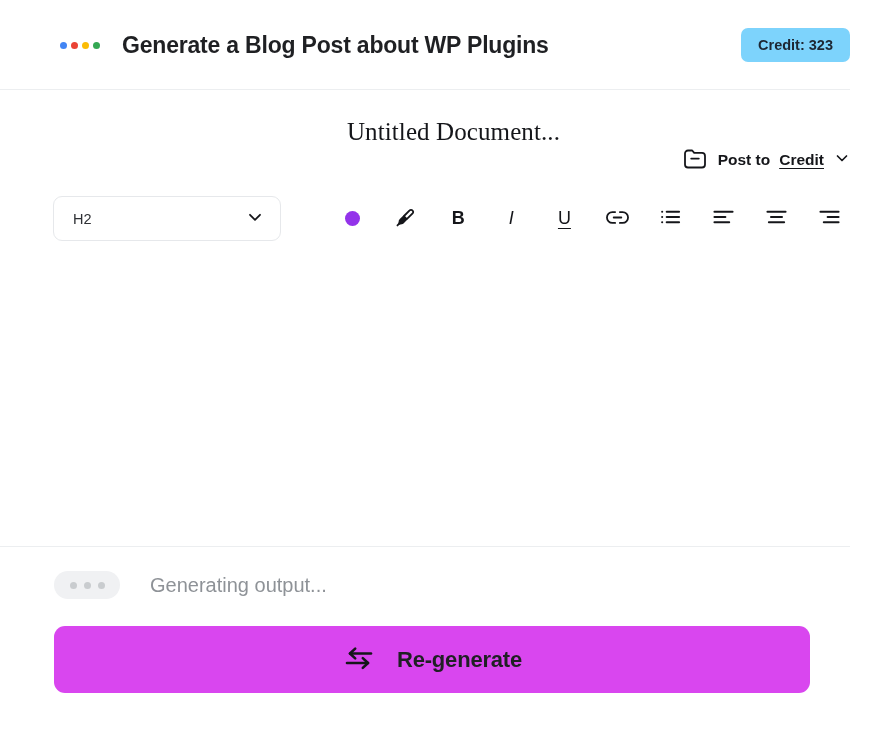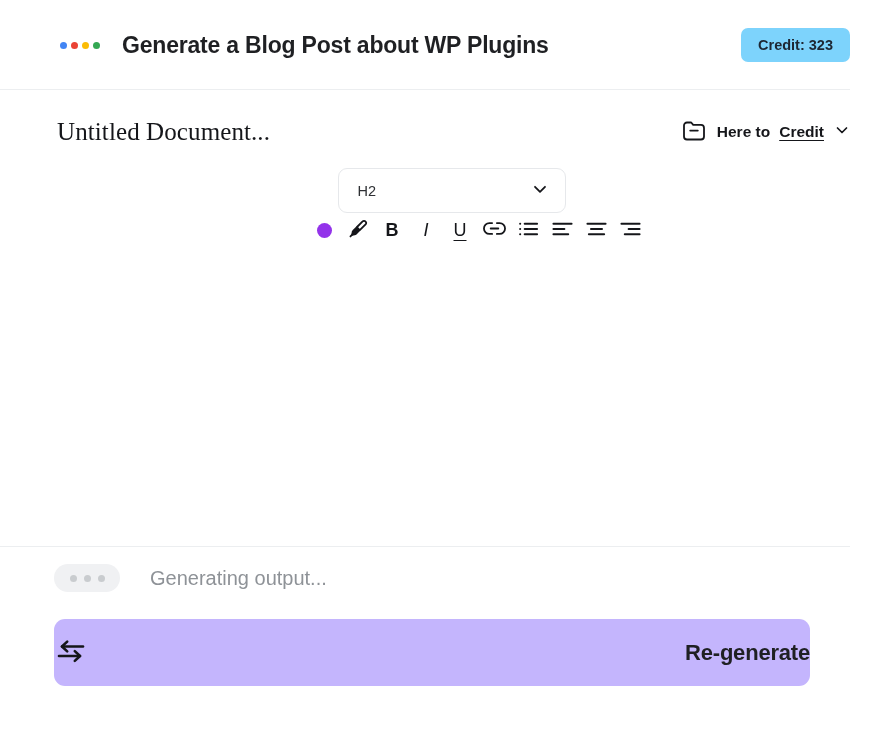--- a/index.html
+++ b/index.html
@@ -72,20 +72,21 @@
     padding: 9px 17px;
     border-radius: 7px;
     white-space: nowrap;
   }
 
   
   .docbar {
     display: flex;
     align-items: center;
     padding: 28px 28px 0 57px;
+    flex-direction: column;
   }
 
   .doc-title {
     font-family: "Liberation Serif", serif;
     font-size: 25px;
     font-weight: 400;
     color: #15161a;
     letter-spacing: 0.1px;
   }
 
@@ -108,21 +109,20 @@
     text-decoration: underline;
     text-underline-offset: 3px;
   }
   .chev { display: block; margin-left: 1px; }
 
   
   .toolbar {
     display: flex;
     align-items: center;
     padding: 22px 28px 0 53px;
-    flex-direction: column;
   }
 
   .style-select {
     width: 228px;
     height: 45px;
     border: 1px solid #e6e8eb;
     border-radius: 9px;
     background: #fff;
     display: flex;
     align-items: center;
@@ -208,21 +208,21 @@
     right: 28px;
     top: 0;
     height: 1px;
     background: #eceef0;
   }
 
   .status-row {
     display: flex;
     align-items: center;
     gap: 30px;
-    padding-top: 18px;
+    padding-top: 25px;
   }
   .typing-pill {
     width: 66px;
     height: 28px;
     border-radius: 14px;
     background: #f0f1f3;
     display: flex;
     align-items: center;
     justify-content: center;
     gap: 7px;
@@ -239,25 +239,25 @@
     font-size: 20px;
     color: #8e9297;
     font-weight: 400;
   }
 
   .regen-btn {
     margin-top: 27px;
     width: 756px;
     height: 67px;
     border-radius: 11px;
-    background: #c4b5fd;
+    background: #d946ef;
     border: none;
     display: flex;
     align-items: center;
-    justify-content: space-between;
+    justify-content: center;
     gap: 21px;
     cursor: pointer;
   }
   .regen-label {
     font-size: 22px;
     font-weight: 700;
     color: #1f2023;
     letter-spacing: -0.2px;
   }
 </style>
@@ -284,21 +284,21 @@
 
     <div class="doc-title">Untitled Document...</div>
 
     <div class="save-group">
       <span class="folder-icon">
         <svg width="27" height="24" viewBox="0 0 27 24" fill="none" stroke="#15161a" stroke-width="1.8" stroke-linecap="round" stroke-linejoin="round">
           <path d="M3 7.5a3 3 0 0 1 3-3h4.2l2 2.4h7.8a3 3 0 0 1 3 3v8.6a3 3 0 0 1-3 3H6a3 3 0 0 1-3-3z"></path>
           <line x1="9.2" y1="12.6" x2="16.8" y2="12.6"></line>
         </svg>
       </span>
-      <span class="save-text">Here to</span>
+      <span class="save-text">Post to</span>
       <span class="save-target">Credit</span>
       <span class="chev">
         <svg width="16" height="16" viewBox="0 0 16 16" fill="none" stroke="#15161a" stroke-width="1.7" stroke-linecap="round" stroke-linejoin="round">
           <polyline points="3.5,6 8,10.5 12.5,6"></polyline>
         </svg>
       </span>
     </div>
   </div>
 
   <div class="toolbar">

